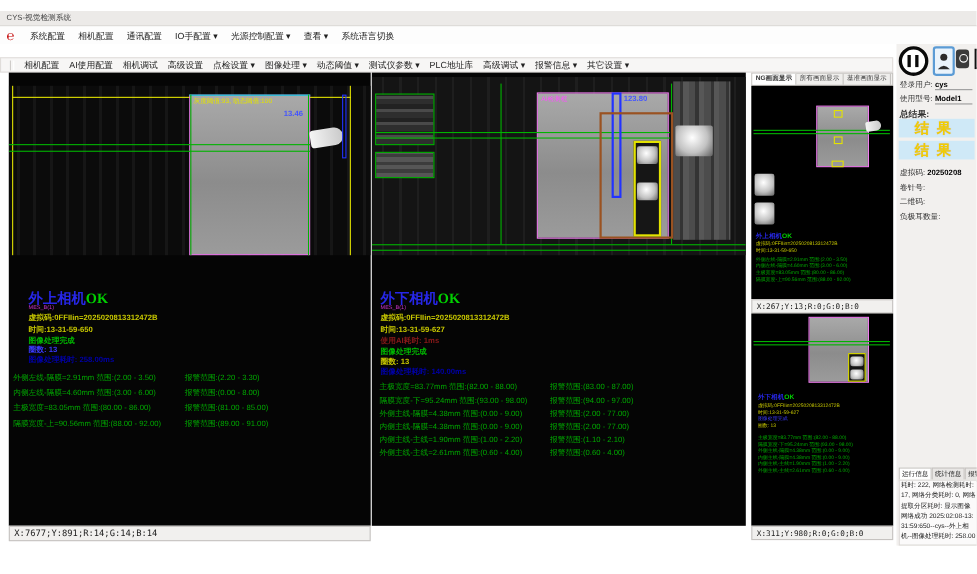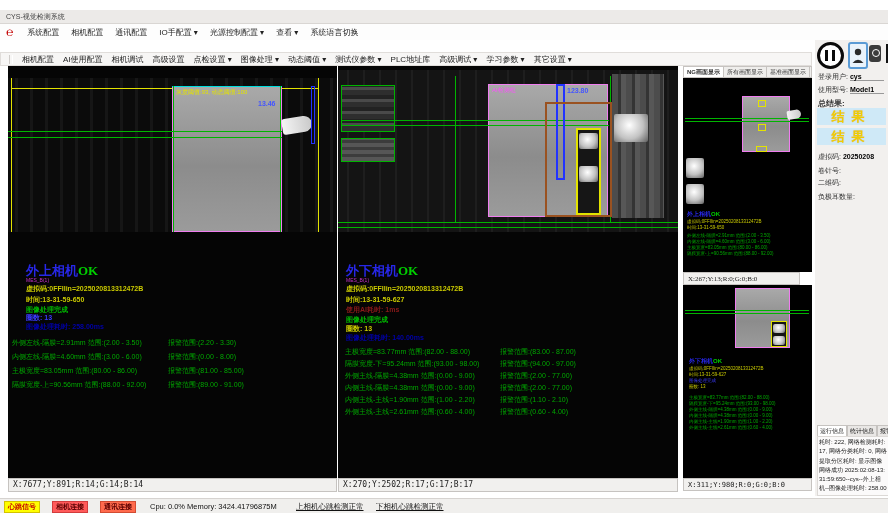--- a/index.html
+++ b/index.html
@@ -99,21 +99,21 @@
     <span class="tool-item">相机配置</span>
     <span class="tool-item">AI使用配置</span>
     <span class="tool-item">相机调试</span>
     <span class="tool-item">高级设置</span>
     <span class="tool-item">点检设置 ▾</span>
     <span class="tool-item">图像处理 ▾</span>
     <span class="tool-item">动态阈值 ▾</span>
     <span class="tool-item">测试仪参数 ▾</span>
     <span class="tool-item">PLC地址库</span>
     <span class="tool-item">高级调试 ▾</span>
-    <span class="tool-item">学习参数 ▾</span>
+    <span class="tool-item">报警信息 ▾</span>
     <span class="tool-item">其它设置 ▾</span>
   </div>
 
   <div class="cam-panel" style="left:8px;width:329px;">
     <div class="img-area stripesL" style="top:12px;height:154px;">
       <div class="yv" style="left:3px;top:0;height:154px;"></div>
       <div class="yv" style="left:310px;top:0;height:154px;"></div>
       <div class="yh" style="left:3px;top:10px;width:308px;"></div>
       <div class="electrode" style="left:164px;top:8px;width:110px;height:146px;"></div>
       <div class="cyanh" style="left:164px;top:8px;width:110px;"></div>
@@ -180,21 +180,20 @@
     <div class="mrow" style="left:162px;top:293px;">报警范围:(94.00 - 97.00)</div>
     <div class="mrow" style="left:7px;top:305px;">外侧主线-隔膜=4.38mm 范围:(0.00 - 9.00)</div>
     <div class="mrow" style="left:162px;top:305px;">报警范围:(2.00 - 77.00)</div>
     <div class="mrow" style="left:7px;top:317px;">内侧主线-隔膜=4.38mm 范围:(0.00 - 9.00)</div>
     <div class="mrow" style="left:162px;top:317px;">报警范围:(2.00 - 77.00)</div>
     <div class="mrow" style="left:7px;top:329px;">内侧主线-主线=1.90mm 范围:(1.00 - 2.20)</div>
     <div class="mrow" style="left:162px;top:329px;">报警范围:(1.10 - 2.10)</div>
     <div class="mrow" style="left:7px;top:341px;">外侧主线-主线=2.61mm 范围:(0.60 - 4.00)</div>
     <div class="mrow" style="left:162px;top:341px;">报警范围:(0.60 - 4.00)</div>
   </div>
-  <div class="coordbar" style="left:338px;top:478px;width:340px;">X:270;Y:2502;R:17;G:17;B:17</div>
 
   <div class="thumb-tabs">
     <span class="ttab sel">NG画面显示</span>
     <span class="ttab">所有画面显示</span>
     <span class="ttab">基准画面显示</span>
   </div>
   <div class="thumb" style="top:78px;height:194px;">
     <div class="electrode" style="left:59px;top:18px;width:48px;height:56px;"></div>
     <div style="position:absolute;left:75px;top:22px;width:8px;height:7px;border:1px solid #e3e300;box-sizing:border-box;"></div>
     <div style="position:absolute;left:75px;top:46px;width:8px;height:7px;border:1px solid #e3e300;box-sizing:border-box;"></div>
@@ -205,21 +204,21 @@
     <div class="blob" style="left:3px;top:80px;width:18px;height:20px;"></div>
     <div class="blob" style="left:3px;top:106px;width:18px;height:20px;"></div>
     <div class="mini-title" style="left:4px;top:132px;"><span>外上相机</span><span class="ok">OK</span></div>
     <div class="mini-y" style="left:4px;top:141px;">虚拟码:0FFIIin=2025020813312472B</div>
     <div class="mini-y" style="left:4px;top:147px;">时间:13-31-59-650</div>
     <div class="mini-g" style="left:4px;top:155px;">外侧左线-隔膜=2.91mm 范围:(2.00 - 3.50)</div>
     <div class="mini-g" style="left:4px;top:161px;">内侧左线-隔膜=4.60mm 范围:(3.00 - 6.00)</div>
     <div class="mini-g" style="left:4px;top:167px;">主极宽度=83.05mm 范围:(80.00 - 86.00)</div>
     <div class="mini-g" style="left:4px;top:173px;">隔膜宽度-上=90.56mm 范围:(88.00 - 92.00)</div>
   </div>
-  <div class="coordbar" style="left:683px;top:272px;width:117px;height:13px;font-size:7px;font-family:Liberation Serif, serif;">X:267;Y:13;R:0;G:0;B:0</div>
+  <div class="coordbar" style="left:683px;top:272px;width:129px;height:13px;font-size:7px;">X:267;Y:13;R:0;G:0;B:0</div>
 
   <div class="thumb" style="top:285px;height:193px;">
     <div class="electrode" style="left:52px;top:3px;width:55px;height:60px;"></div>
     <div class="gh" style="left:2px;top:25px;width:124px;"></div>
     <div class="gh" style="left:2px;top:28px;width:124px;"></div>
     <div style="position:absolute;left:88px;top:36px;width:16px;height:26px;border:1px solid #e3e300;box-sizing:border-box;background:#141414;">
       <div class="blob" style="left:1px;top:2px;width:12px;height:9px;"></div>
       <div class="blob" style="left:1px;top:14px;width:12px;height:9px;"></div>
     </div>
     <div class="mini-title" style="left:6px;top:72px;"><span>外下相机</span><span class="ok">OK</span></div>
@@ -275,22 +274,14 @@
     <div class="fld" style="top:138px;">二维码:</div>
     <div class="fld" style="top:152px;">负极耳数量:</div>
     <div class="itabs" style="top:385px;">
       <span class="itab sel">运行信息</span>
       <span class="itab">统计信息</span>
       <span class="itab">报警信息</span>
     </div>
     <div class="stats" style="top:396px;height:56px;overflow:hidden;">耗时: 222, 网络检测耗时: 17, 网络分类耗时: 0, 网络提取分区耗时: 显示图像网络成功 2025:02:08-13:31:59:650--cys--外上相机--图像处理耗时: 258.00ms</div>
   </div>
 
-  <div class="statusbar">
-    <span class="badge" style="left:4px;background:#ffff00;color:#c40000;border:1px solid #d4c200;">心跳信号</span>
-    <span class="badge" style="left:52px;background:#ff5a5a;color:#5a0000;border:1px solid #d23c3c;">相机连接</span>
-    <span class="badge" style="left:100px;background:#ff6a4d;color:#5a0000;border:1px solid #d24c32;">通讯连接</span>
-    <span class="sb-text" style="left:150px;">Cpu: 0.0% Memory: 3424.41796875M</span>
-    <span class="sb-text sb-link" style="left:296px;">上相机心跳检测正常</span>
-    <span class="sb-text sb-link" style="left:376px;">下相机心跳检测正常</span>
-  </div>
 
 </div>
 
 </body></html>

